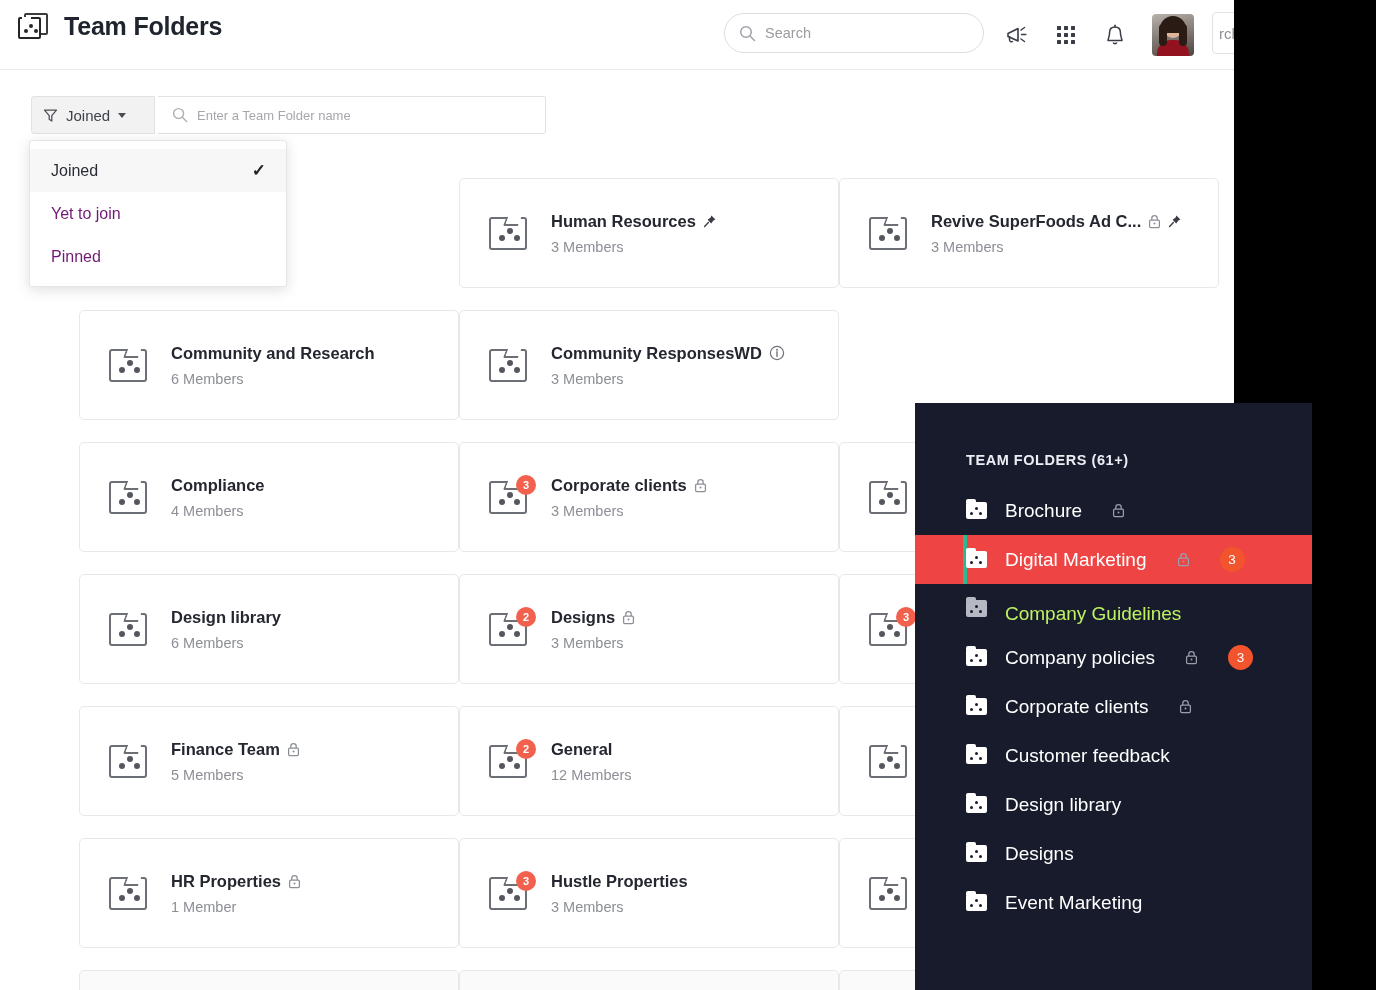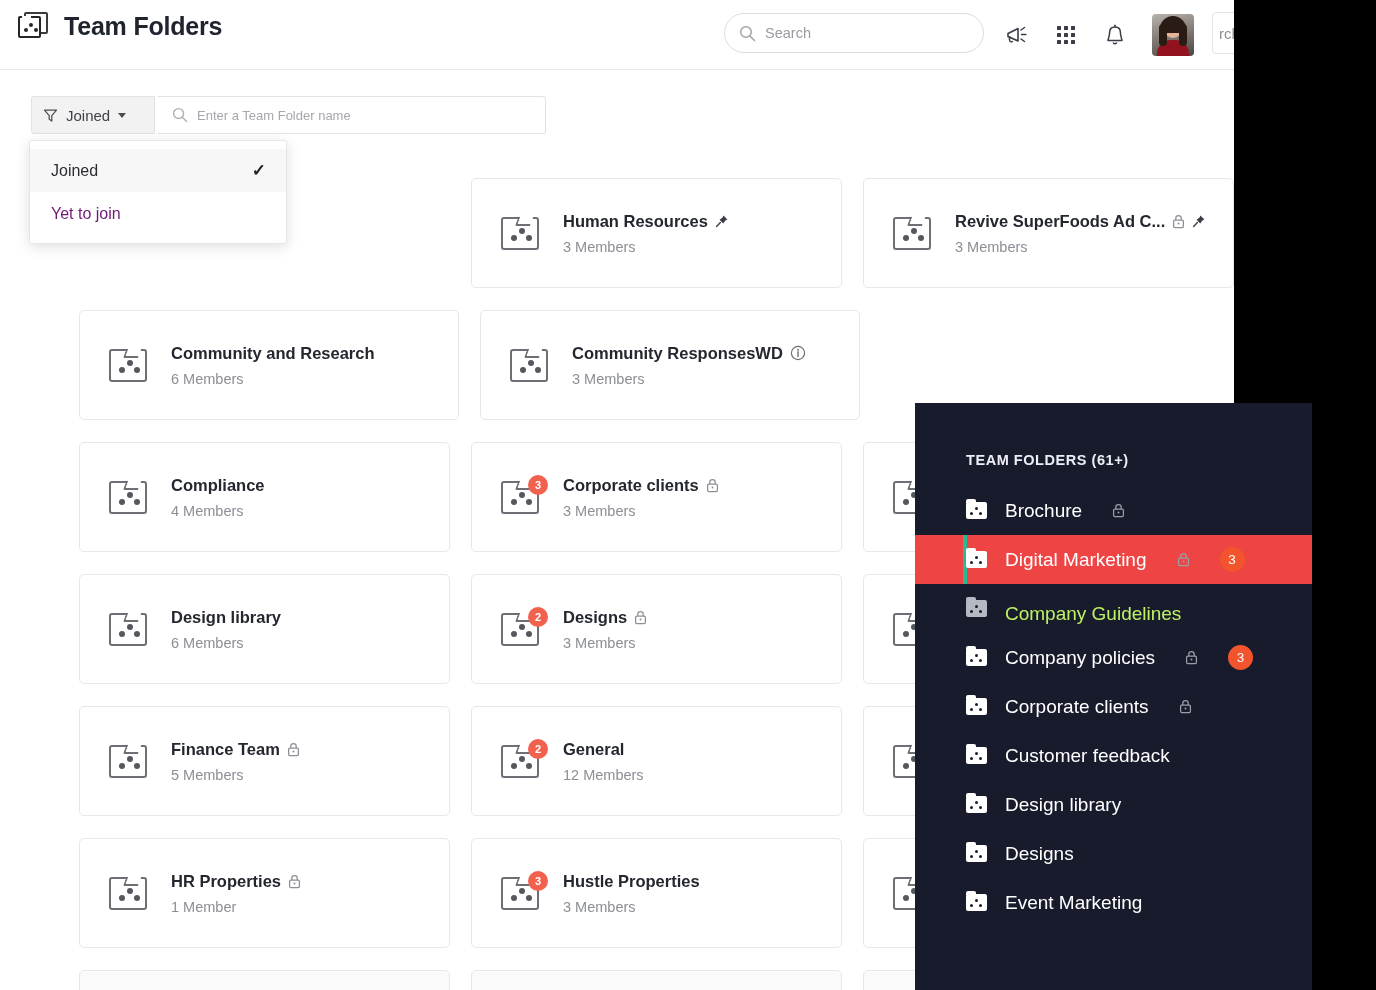--- a/index.html
+++ b/index.html
@@ -18,21 +18,21 @@
     overflow: hidden;
   }
 
   
   #header {
     position: absolute; left: 0; top: 0;
     width: 1234px; height: 70px;
     background: #fff;
     border-bottom: 1px solid #e9e9ec;
   }
-  .hdr-left { position: absolute; left: 18px; top: 12px; display: flex; align-items: flex-start; gap: 16px; }
+  .hdr-left { position: absolute; left: 18px; top: 12px; display: flex; align-items: flex-end; gap: 16px; }
   .folder-glyph { width: 30px; height: 28px; position: relative; }
   .folder-glyph .back {
     position: absolute; left: 6px; top: 0; width: 24px; height: 22px;
     border: 2px solid #3c3c3c; border-radius: 2px; background: #fff;
   }
   .folder-glyph .front {
     position: absolute; left: 0; top: 4px; width: 23px; height: 22px;
     border: 2px solid #262626; border-radius: 2px; background: #fff;
   }
   .folder-glyph .front::before {
@@ -119,21 +119,21 @@
     padding: 0 20px 0 21px; font-size: 16px; color: #701a75; cursor: pointer;
   }
   .dd-item.sel { background: #f7f7f8; color: #2b2d35; }
   .dd-check { color: #212328; font-size: 17px; font-weight: bold; }
 
   
   #grid {
     position: absolute; left: 0; top: 145px; width: 1234px; height: 845px;
     background: #fff; padding: 33px 0 0 31px;
   }
-  .row { display: flex; gap: 21px; margin-bottom: 22px; padding-left: 48px; }
+  .row { display: flex; margin-bottom: 22px; padding-left: 48px; }
   .card {
     width: 380px; height: 110px; background: #fff;
     border: 1px solid #e8e8ea; border-radius: 5px;
     display: flex; align-items: center; padding-left: 29px; gap: 22px; cursor: pointer;
   }
   .card-ico { position: relative; width: 40px; height: 36px; flex: 0 0 auto; }
   .fold {
     position: absolute; left: 0; top: 2px; width: 38px; height: 33px;
     border: 2px solid #6d6f77; border-radius: 3px; background: #fff;
   }
@@ -694,20 +694,23 @@
     </div>
 
   <div id="dropdown">
       <div class="dd-item sel">
         <span>Joined</span>
         <span class="dd-check">✓</span>
       </div>
       <div class="dd-item">
         <span>Yet to join</span>
       </div>
+      <div class="dd-item">
+        <span>Pinned</span>
+      </div>
     </div>
 
 </div>
 
 <div id="side">
   <div class="side-head">TEAM FOLDERS (61+)</div>
   <div class="side-list">
       <div class="side-item">
         <span class="side-ico">
           <span class="sf"></span>

